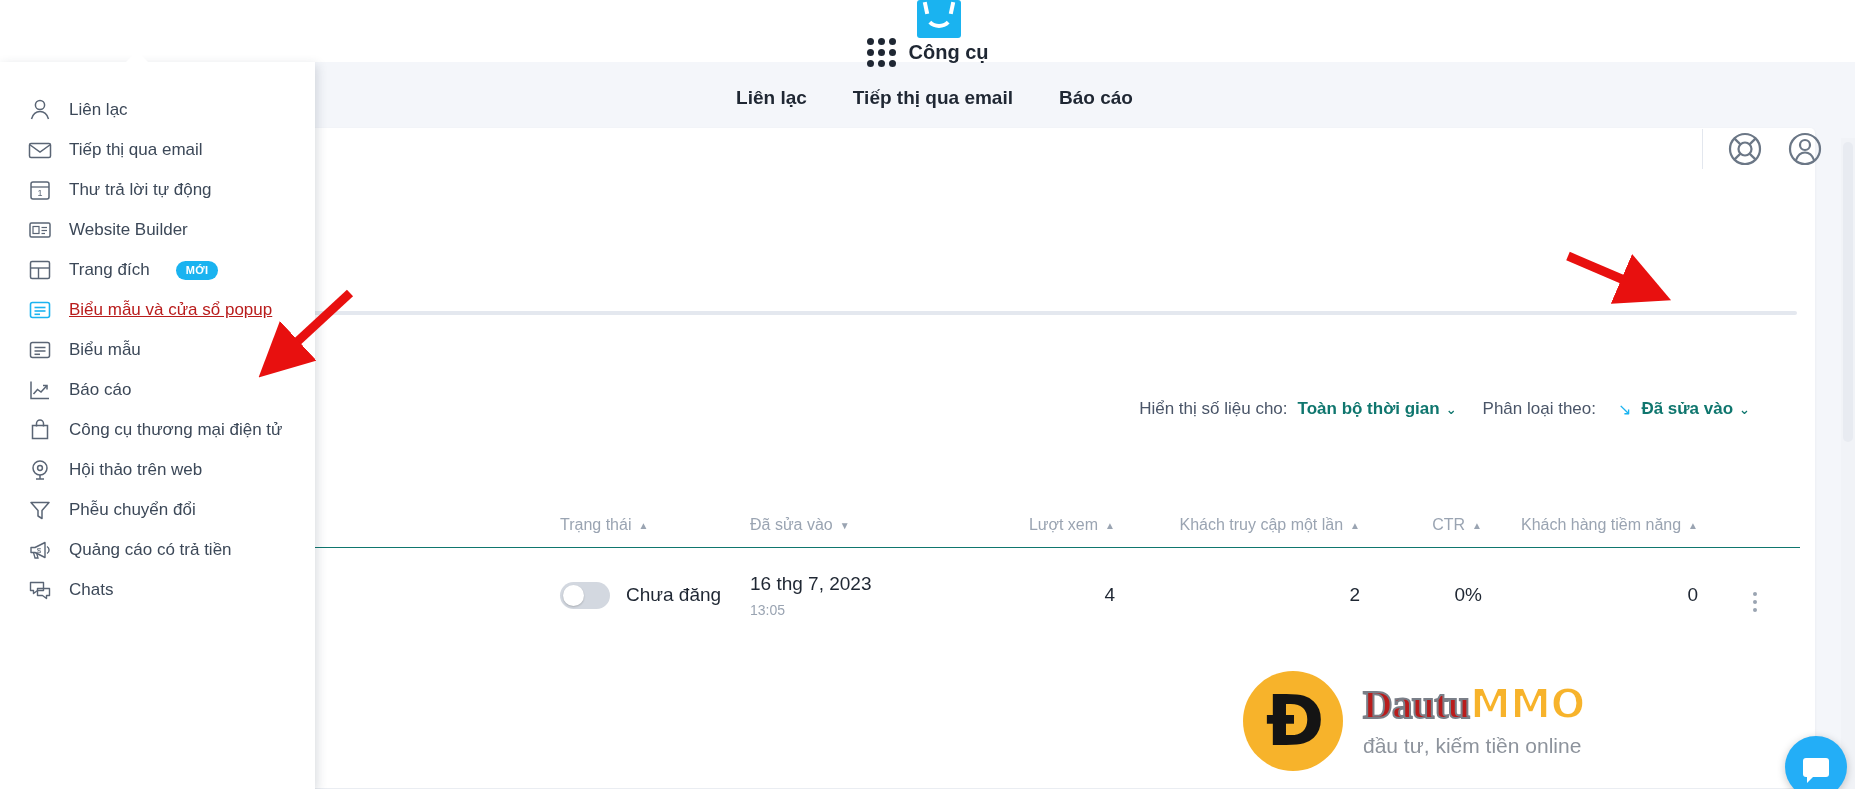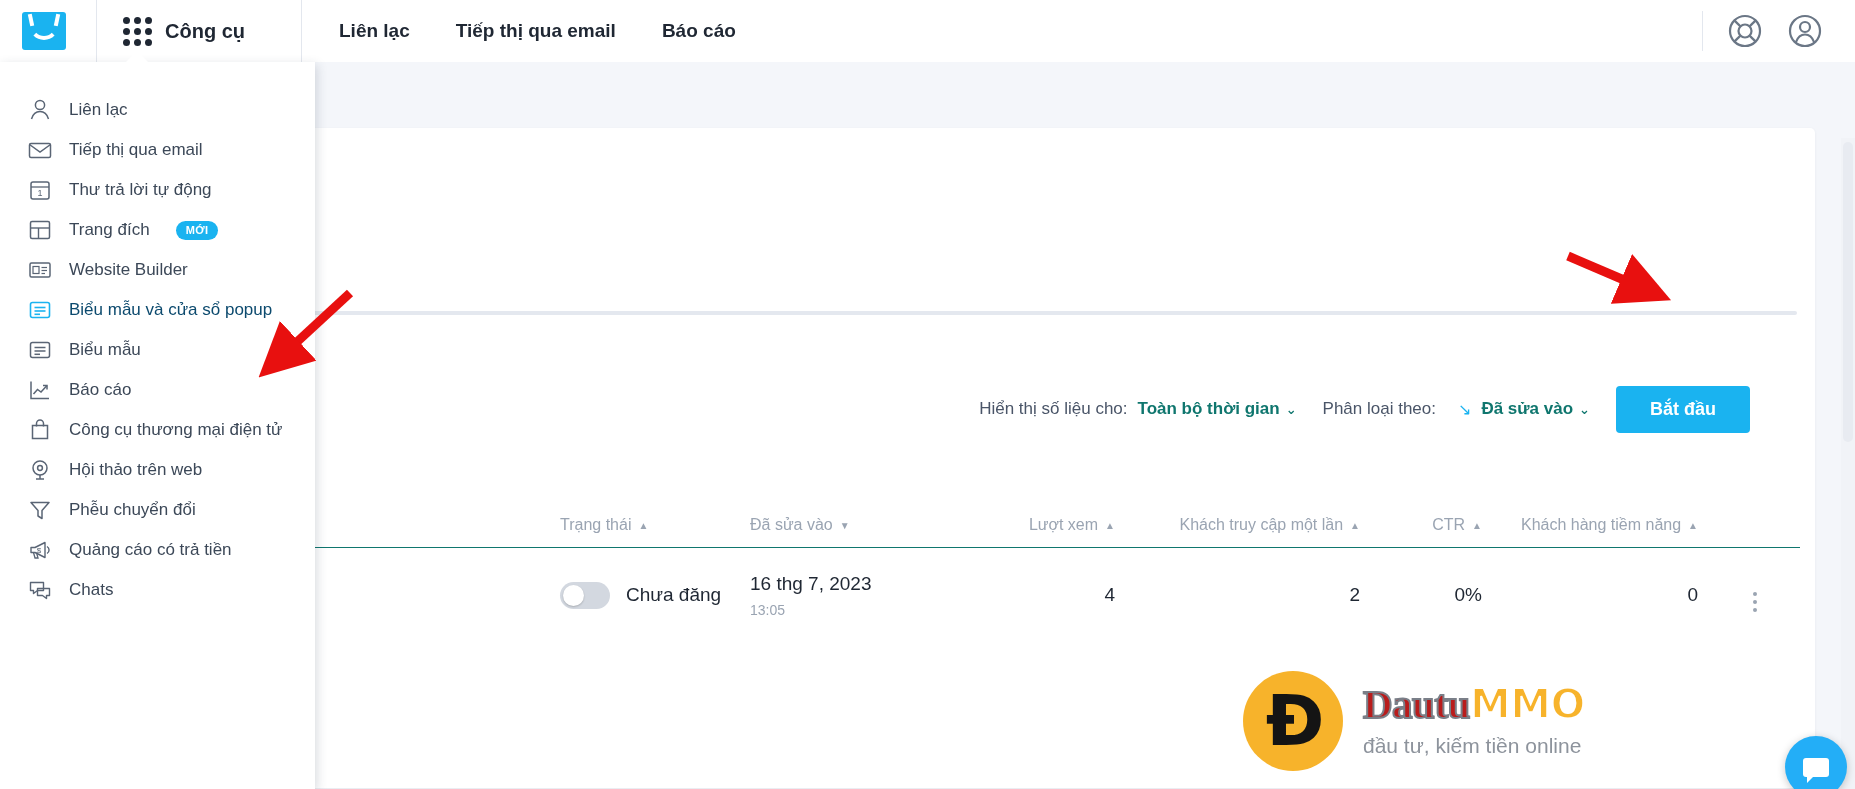--- a/index.html
+++ b/index.html
@@ -10,20 +10,21 @@
     overflow: hidden;
   }
 
   
   .topnav {
     position: absolute; top: 0; left: 0;
     width: 1855px; height: 62px;
     background: #ffffff;
     display: flex; align-items: center;
     z-index: 40;
+    flex-direction: column;
   }
   .logo-box {
     width: 44px; height: 38px; margin-left: 22px;
     background: #1ab3f0; border-radius: 3px;
     position: relative; flex: 0 0 auto;
   }
   .logo-box .smile {
     position: absolute; left: 7px; top: 6px;
     width: 30px; height: 22px;
     border: 4px solid #ffffff;
@@ -78,21 +79,21 @@
     border-left: 12px solid transparent;
     border-right: 12px solid transparent;
     border-bottom: 12px solid #ffffff;
   }
   .dd-item {
     display: flex; align-items: center; gap: 16px;
     height: 40px; padding-left: 27px; cursor: pointer;
   }
   .dd-ico { width: 26px; height: 26px; flex: 0 0 26px; display:block; }
   .dd-label { font-size: 17px; color: #3c4858; white-space: nowrap; }
-  .dd-item.active .dd-label { color: #0c4a6e; }
+  .dd-item.active .dd-label { color: #b91c1c; text-decoration: underline; }
   .badge-new {
     display: inline-block; margin-left: 10px;
     background: #1ab3f0; color: #fff;
     font-size: 11px; font-weight: bold; letter-spacing: .4px;
     padding: 3px 10px 4px; border-radius: 10px; vertical-align: middle;
   }
 
   
   .page-wrap {
     position: absolute; left: 0; top: 76px;
@@ -305,21 +306,20 @@
       <span class="f-value">
         <span>Toàn bộ thời gian</span>
         <span class="chev">⌄</span>
       </span>
       <span class="f-label" style="margin-left:26px;">Phân loại theo:</span>
       <span class="sort-arrow">↘</span>
       <span class="f-value">
         <span>Đã sửa vào</span>
         <span class="chev">⌄</span>
       </span>
-      <button class="btn-primary">Bắt đầu</button>
     </div>
 
     <div class="table">
       <div class="t-head">
         <div class="c-name"></div>
         <div class="c-state">
             <span class="th">
               <span>Trạng thái</span>
               <span class="sorticon">▲</span>
             </span>
@@ -429,37 +429,37 @@
     <svg class="dd-ico" viewBox="0 0 26 26">
       <rect x="4" y="5" width="18" height="17" rx="2" fill="none" stroke="#5a6575" stroke-width="1.5"></rect>
       <line x1="4" y1="10" x2="22" y2="10" stroke="#5a6575" stroke-width="1.3"></line>
       <text x="13" y="19" font-size="9" fill="#5a6575" text-anchor="middle" font-family="Liberation Sans">1</text>
     </svg>
     <span class="dd-label">Thư trả lời tự động</span>
   </div>
 
   <div class="dd-item">
     <svg class="dd-ico" viewBox="0 0 26 26">
-      <rect x="3.5" y="4.5" width="19" height="17" rx="1.5" fill="none" stroke="#5a6575" stroke-width="1.5"></rect>
-      <line x1="3.5" y1="11" x2="22.5" y2="11" stroke="#5a6575" stroke-width="1.4"></line>
-      <line x1="11.5" y1="11" x2="11.5" y2="21.5" stroke="#5a6575" stroke-width="1.4"></line>
-    </svg>
-    <span class="dd-label">Trang đích</span>
-    <span class="badge-new">MỚI</span>
-  </div>
-
-  <div class="dd-item">
-    <svg class="dd-ico" viewBox="0 0 26 26">
       <rect x="3" y="6" width="20" height="14" rx="1.5" fill="none" stroke="#5a6575" stroke-width="1.5"></rect>
       <rect x="6" y="9.5" width="6" height="7" fill="none" stroke="#5a6575" stroke-width="1.2"></rect>
       <line x1="14.5" y1="10.5" x2="20" y2="10.5" stroke="#5a6575" stroke-width="1.2"></line>
       <line x1="14.5" y1="13.5" x2="20" y2="13.5" stroke="#5a6575" stroke-width="1.2"></line>
       <line x1="14.5" y1="16.5" x2="18" y2="16.5" stroke="#5a6575" stroke-width="1.2"></line>
     </svg>
     <span class="dd-label">Website Builder</span>
+  </div>
+
+  <div class="dd-item">
+    <svg class="dd-ico" viewBox="0 0 26 26">
+      <rect x="3.5" y="4.5" width="19" height="17" rx="1.5" fill="none" stroke="#5a6575" stroke-width="1.5"></rect>
+      <line x1="3.5" y1="11" x2="22.5" y2="11" stroke="#5a6575" stroke-width="1.4"></line>
+      <line x1="11.5" y1="11" x2="11.5" y2="21.5" stroke="#5a6575" stroke-width="1.4"></line>
+    </svg>
+    <span class="dd-label">Trang đích</span>
+    <span class="badge-new">MỚI</span>
   </div>
 
   <div class="dd-item active">
     <svg class="dd-ico" viewBox="0 0 26 26">
       <rect x="3.5" y="5.5" width="19" height="15" rx="2" fill="none" stroke="#1ab3f0" stroke-width="1.6"></rect>
       <line x1="7.5" y1="10.5" x2="18.5" y2="10.5" stroke="#1ab3f0" stroke-width="1.6"></line>
       <line x1="7.5" y1="14" x2="18.5" y2="14" stroke="#1ab3f0" stroke-width="1.6"></line>
       <line x1="7.5" y1="17.3" x2="13" y2="17.3" stroke="#1ab3f0" stroke-width="1.6"></line>
     </svg>
     <span class="dd-label">Biểu mẫu và cửa sổ popup</span>

